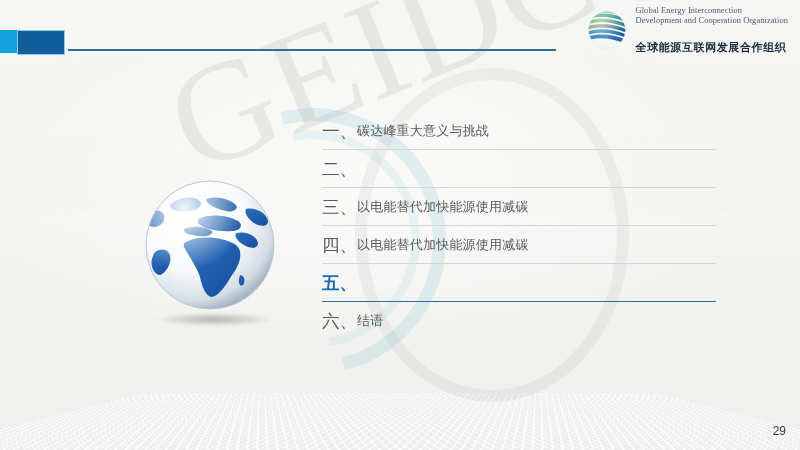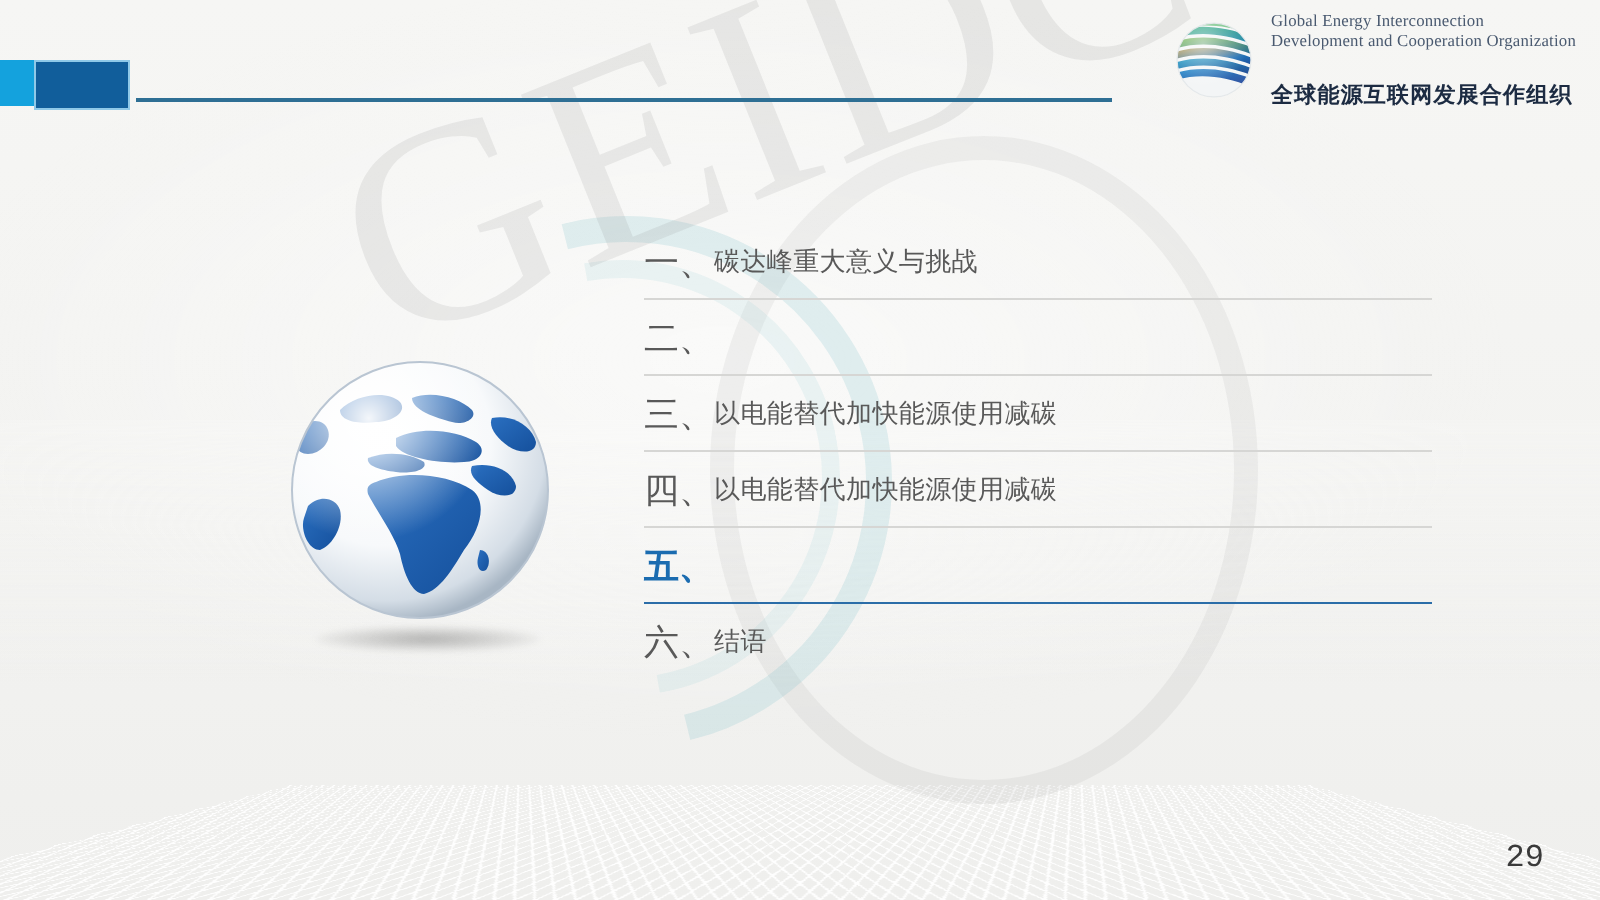--- a/index.html
+++ b/index.html
@@ -233,24 +233,24 @@
   }
   .toc-item.active .num,
   .toc-item.active .label {
     color: #1b6cb0;
     font-weight: bold;
   }
 
   
   .page-num {
     position: absolute;
-    right: 28px;
+    right: 14px;
     bottom: 12px;
-    font-family: Liberation Mono, monospace;
-    font-size: 16px;
+    font-family: Liberation Sans, sans-serif;
+    font-size: 12px;
     color: #3a3a3a;
   }
 </style>
 </head>
 <body>
 
 <div id="slide">
 
   <div class="bg-base"></div>
   <div class="bg-lattice"></div>

